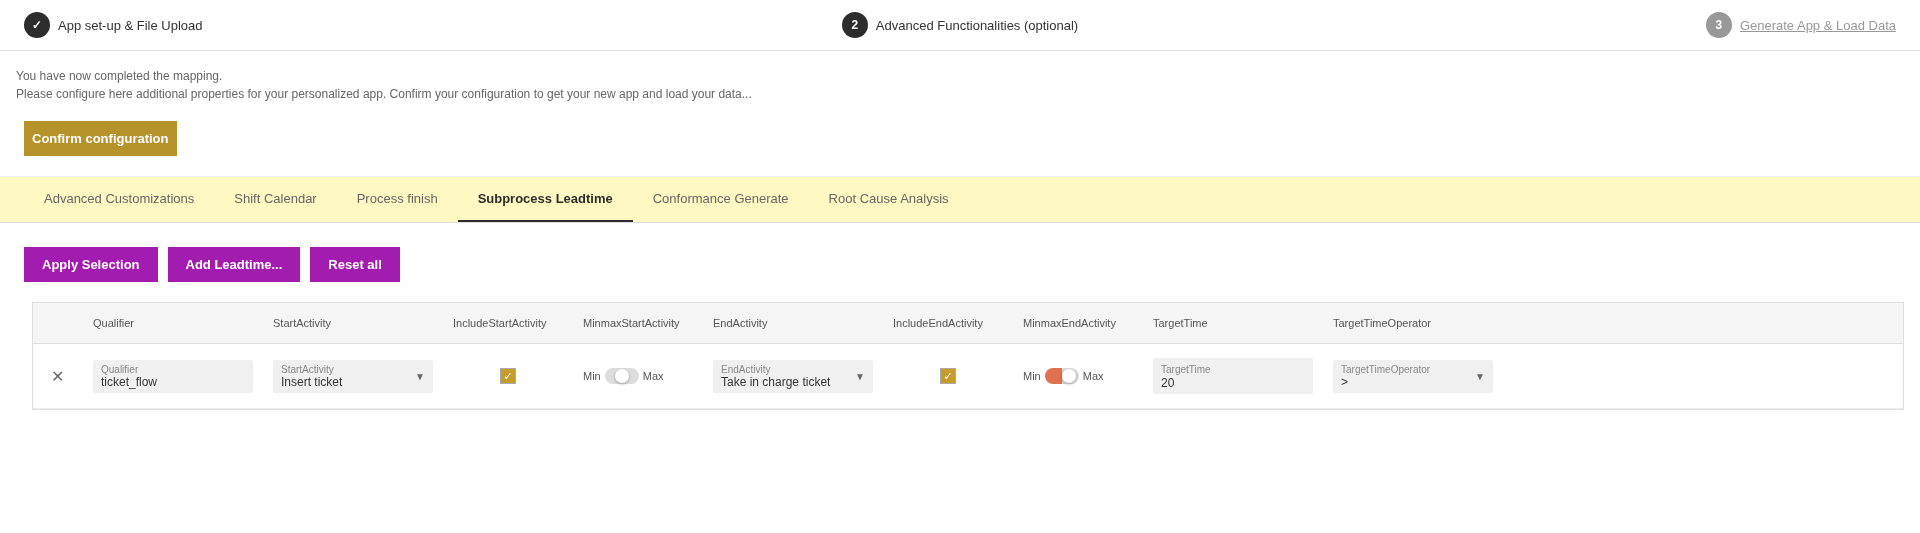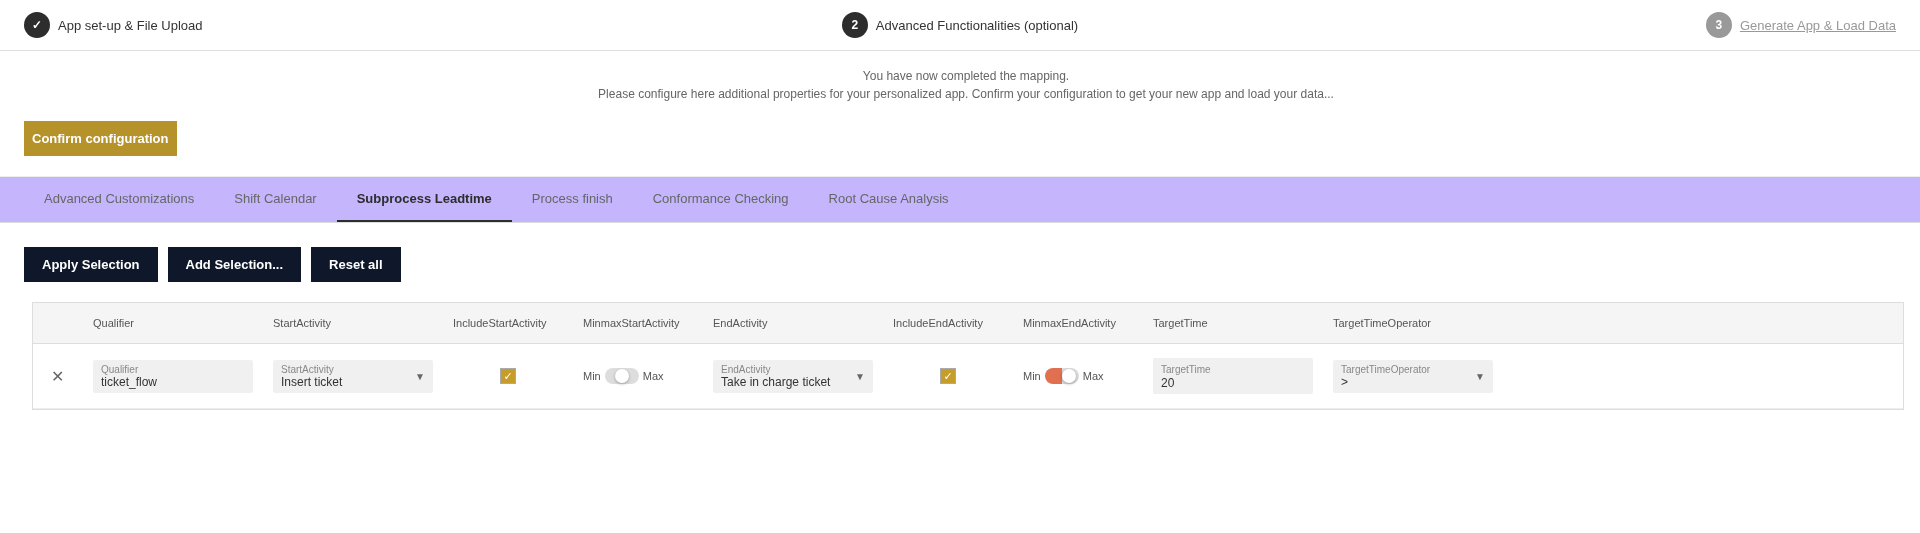--- a/index.html
+++ b/index.html
@@ -28,22 +28,21 @@
       font-size: 12px; font-weight: bold;
       color: #fff;
     }
     .step-circle.active { background: #2d2d2d; }
     .step-circle.inactive { background: #999; }
     .step-label { font-size: 13px; color: #333; }
     .step-label.inactive { color: #999; text-decoration: underline; }
 
     
     .message-area {
-      padding: 16px 24px 10px 36px;
-      text-align: center;
+      padding: 16px 24px 10px 16px;
     }
     .message-text {
       font-size: 12px;
       color: #666;
       line-height: 1.5;
     }
 
     
     .confirm-btn {
       margin: 8px 24px 20px 24px;
@@ -54,21 +53,21 @@
       cursor: pointer;
       font-size: 13px;
       font-weight: bold;
     }
 
     
     .tabs-bar {
       display: flex;
       border-bottom: 1px solid #ddd;
       padding: 0 24px;
-      background: #c4b5fd;
+      background: #fef9c3;
     }
     .tab-item {
       padding: 14px 20px;
       font-size: 13px;
       color: #666;
       cursor: pointer;
       border-bottom: 2px solid transparent;
       white-space: nowrap;
     }
     .tab-item.active {
@@ -83,21 +82,21 @@
     }
 
     
     .action-buttons {
       display: flex;
       gap: 10px;
       margin-bottom: 20px;
     }
     .action-btn {
       padding: 10px 18px;
-      background: #0f172a;
+      background: #a21caf;
       color: #fff;
       border: none;
       cursor: pointer;
       font-size: 13px;
       font-weight: bold;
     }
 
     
     .data-table {
       border: 1px solid #ddd;
@@ -260,32 +259,32 @@
 
 
 <button class="confirm-btn">Confirm configuration</button>
 
 <div class="divider-line"></div>
 
 
 <div class="tabs-bar">
   <div class="tab-item">Advanced Customizations</div>
   <div class="tab-item">Shift Calendar</div>
+  <div class="tab-item">Process finish</div>
   <div class="tab-item active">Subprocess Leadtime</div>
-  <div class="tab-item">Process finish</div>
-  <div class="tab-item">Conformance Checking</div>
+  <div class="tab-item">Conformance Generate</div>
   <div class="tab-item">Root Cause Analysis</div>
 </div>
 
 
 <div class="content-area">
 
   <div class="action-buttons">
     <button class="action-btn">Apply Selection</button>
-    <button class="action-btn">Add Selection...</button>
+    <button class="action-btn">Add Leadtime...</button>
     <button class="action-btn">Reset all</button>
   </div>
 
   <div class="data-table">
 
     <div class="table-header">
       <div class="th-cell"></div>
       <div class="th-cell">Qualifier</div>
       <div class="th-cell">StartActivity</div>
       <div class="th-cell">IncludeStartActivity</div>

